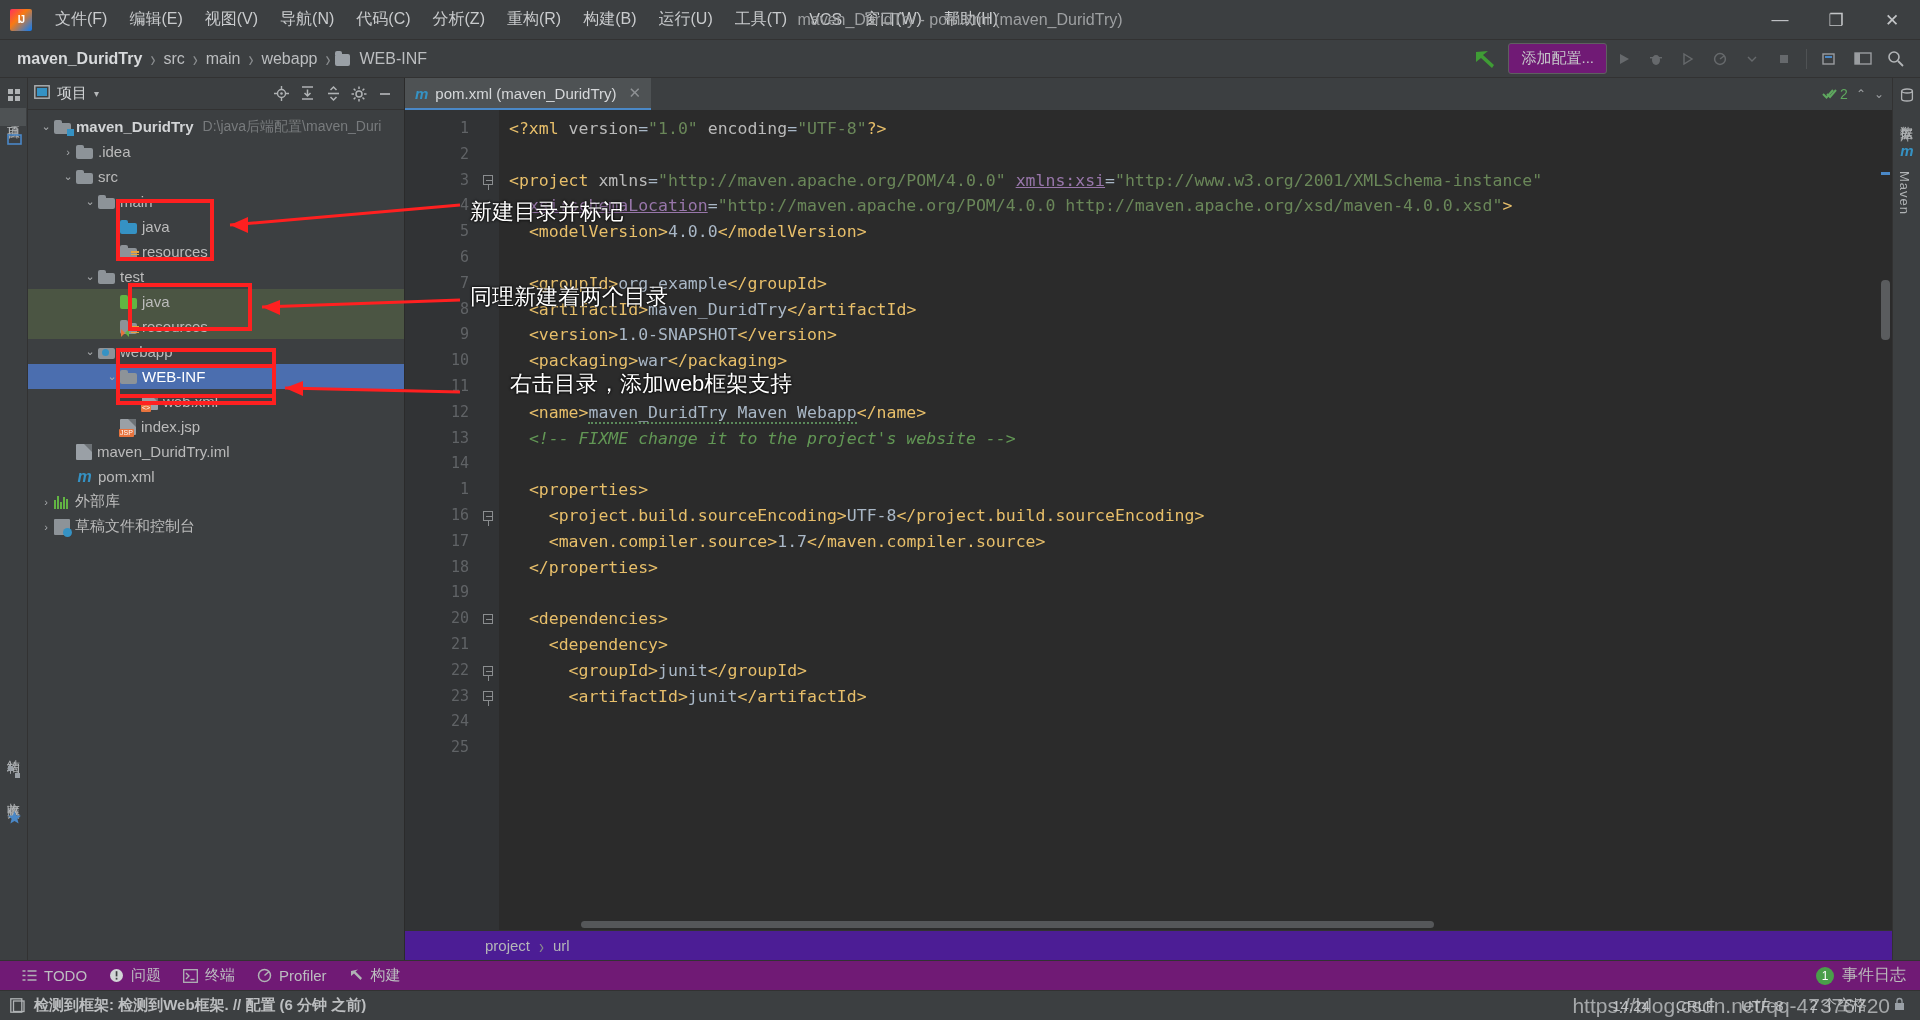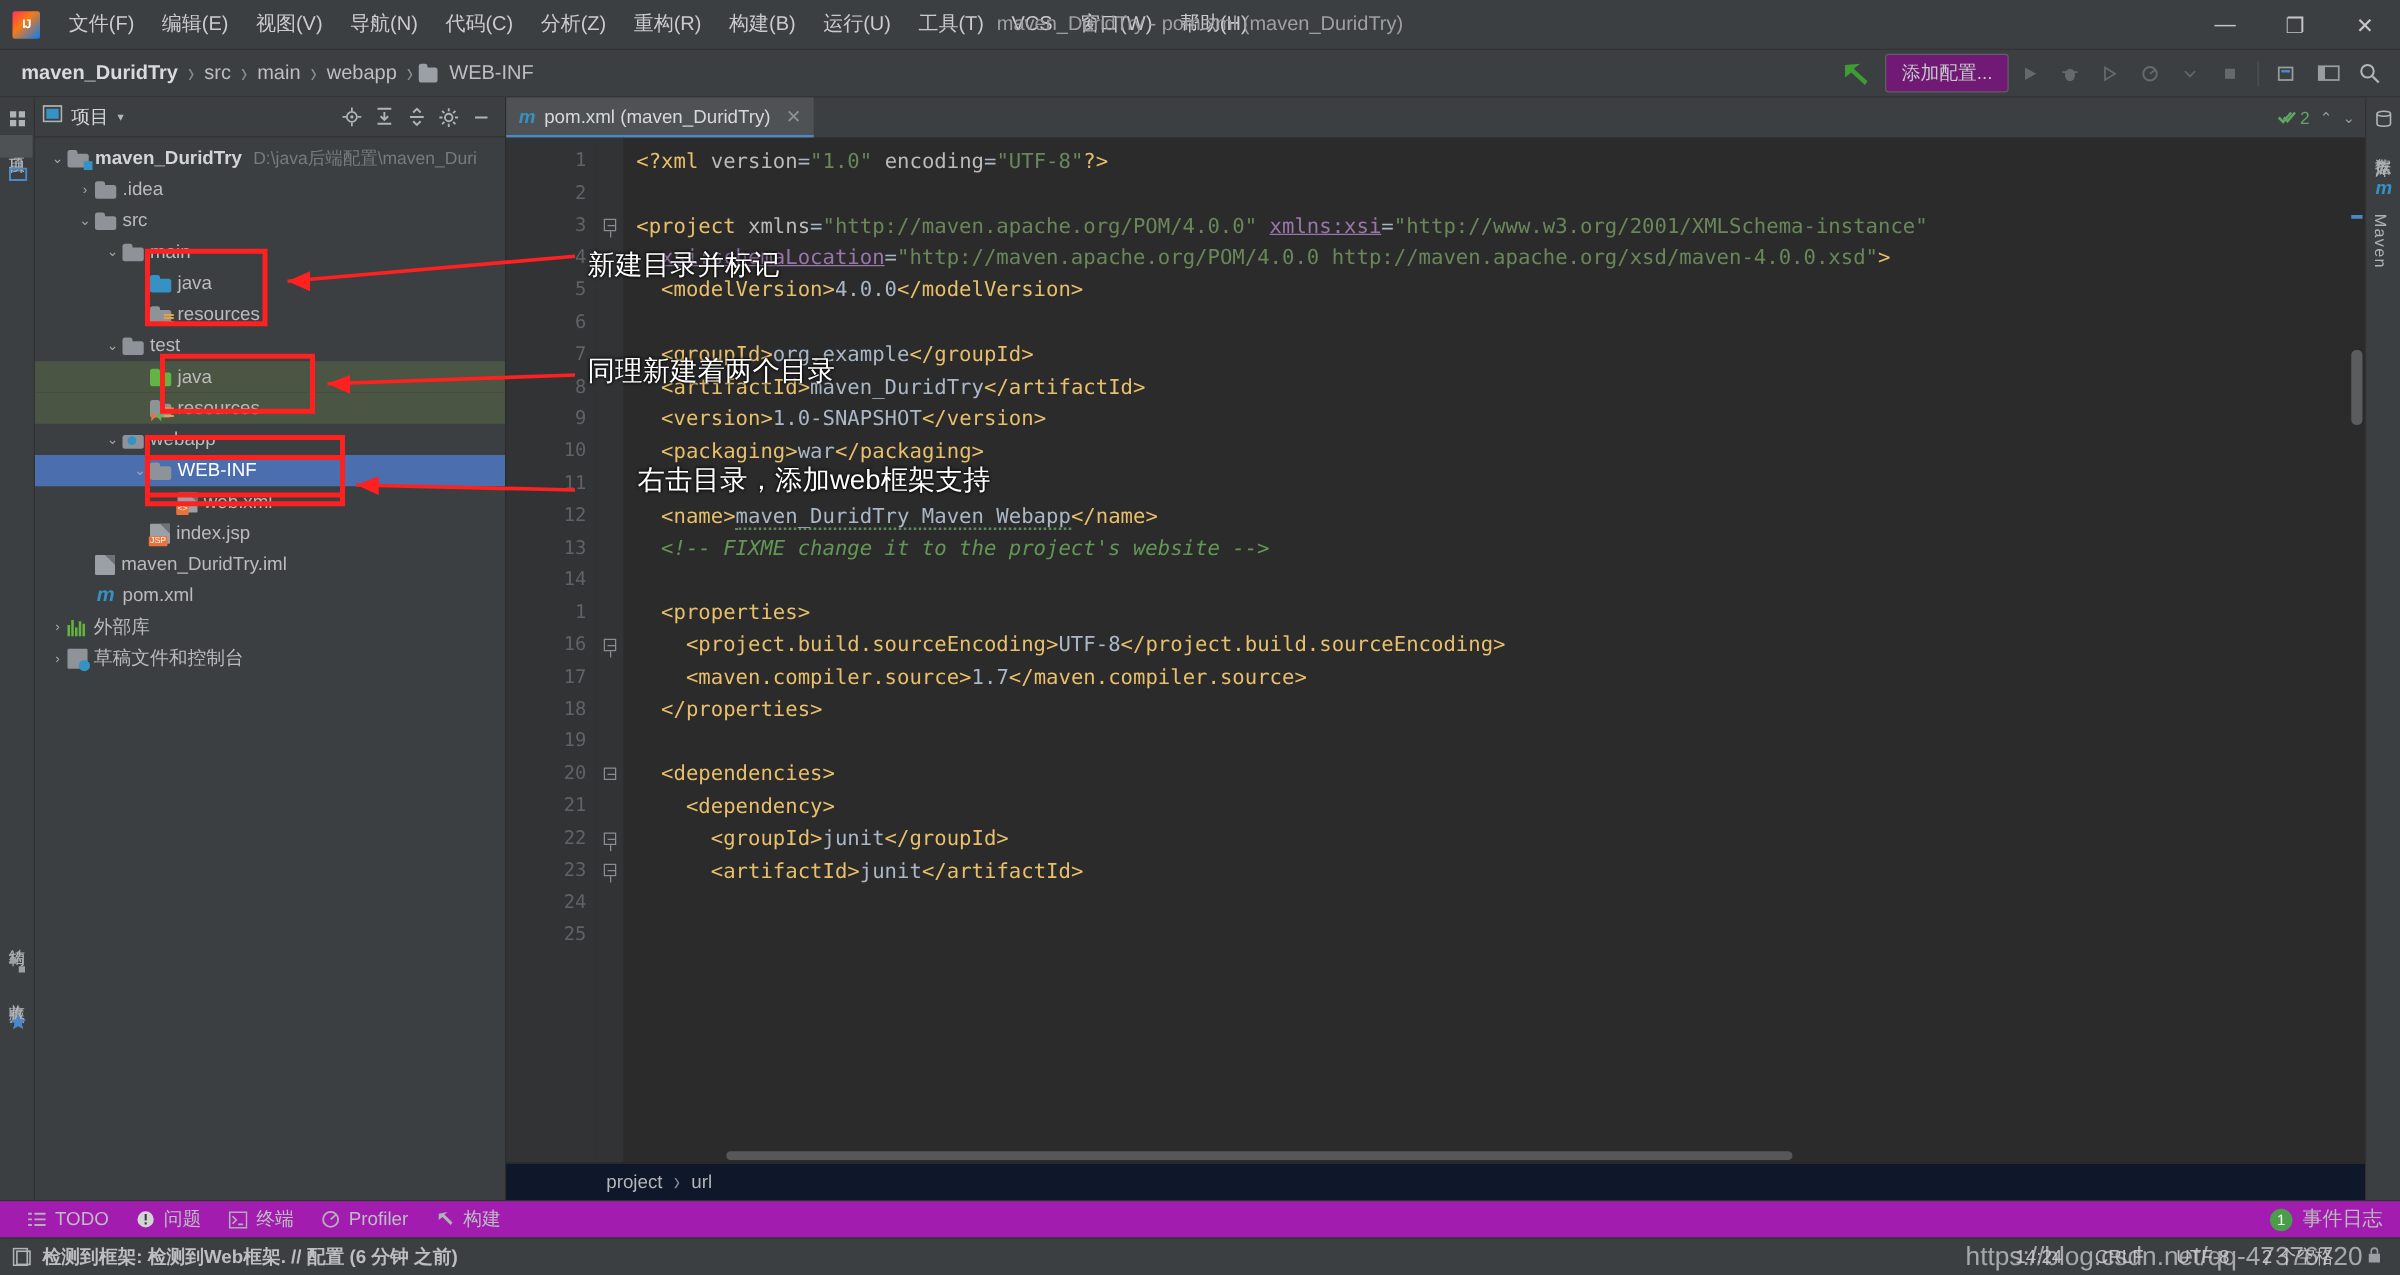--- a/index.html
+++ b/index.html
@@ -217,29 +217,29 @@
     width: 14px; background: #2b2b2b; flex:none; position:relative;
   }
   .marker-rail .mk { position:absolute; right:2px; width:9px; height:3px; }
   .ed-hscroll {
     position:absolute; left:72px; right:14px; bottom:0; height:10px; background:#2b2b2b;
   }
   .ed-hscroll .thumb { position:absolute; left:10px; width:66%; height:7px; top:1px; background:#555759; border-radius:4px;}
   .vthumb { position:absolute; right:2px; top:170px; width:9px; height:60px; background:#5a5c5e; border-radius:4px;}
 
   .breadcrumb-bottom {
-    height: 30px; background: #0f172a; display: flex; align-items: center;
+    height: 30px; background: #4c1d95; display: flex; align-items: center;
     padding-left: 80px; font-size: 15px; color: #b4b6b8; border-top:1px solid #323232;
   }
   .bb-sep { color: #87898b; margin: 0 9px; transform: scaleY(1.4); display:inline-block;}
 
   
   .toolwin-bar {
     position: absolute; left: 0; right: 0; bottom: 30px; height: 30px;
-    background: #a21caf; display: flex; align-items: center; border-top: 1px solid #323232;
+    background: #701a75; display: flex; align-items: center; border-top: 1px solid #323232;
   }
   .tw-item { display: flex; align-items: center; font-size: 15px; color: #bcbec0; margin-left: 22px; gap:7px;}
   .tw-right { margin-left: auto; display: flex; align-items: center; padding-right: 14px; gap: 8px; }
   .green-badge {
     width: 18px; height: 18px; border-radius: 50%; background: #4a9e4a; color: #fff;
     font-size: 12px; display: flex; align-items: center; justify-content: center;
   }
   .statusbar {
     position: absolute; left: 0; right: 0; bottom: 0; height: 30px;
     background: #3c3f41; display: flex; align-items: center;

